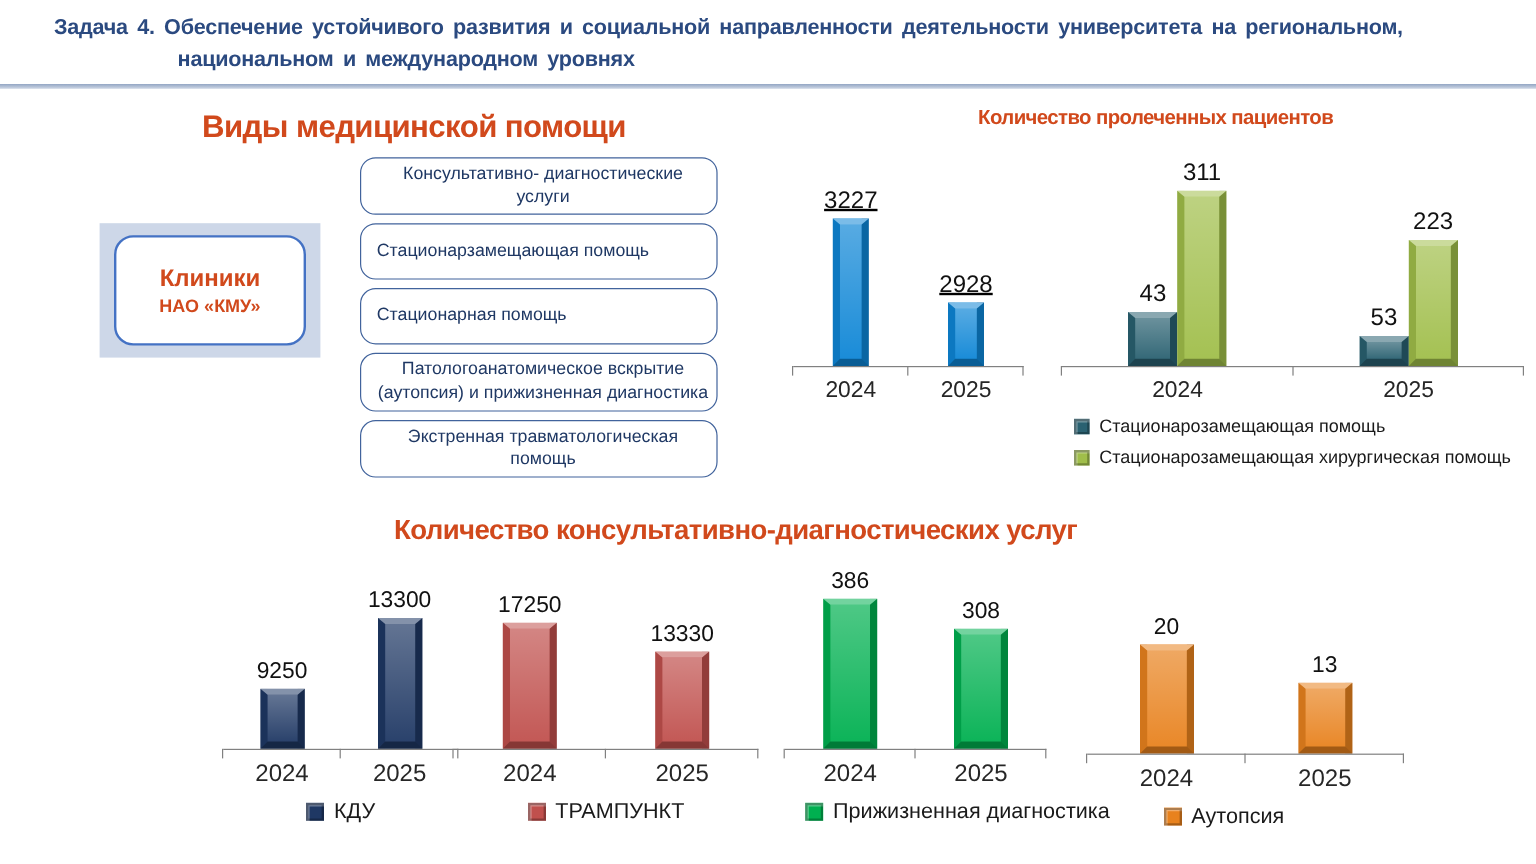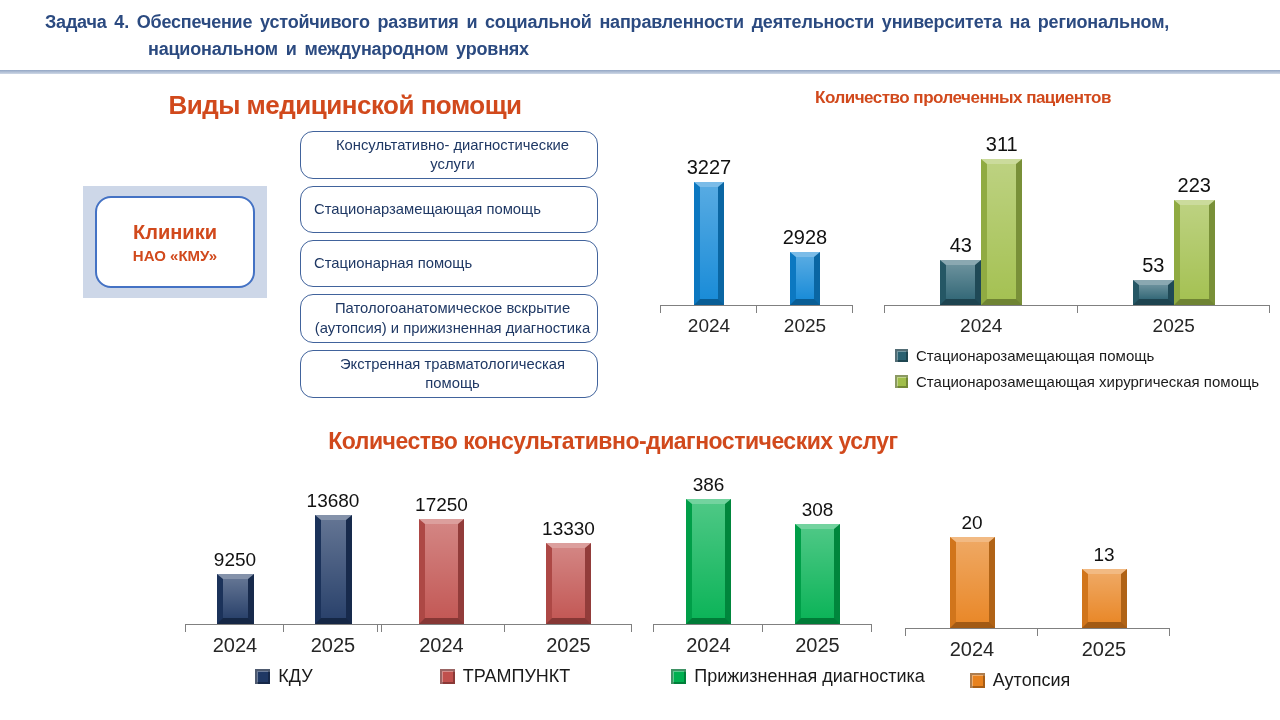--- a/index.html
+++ b/index.html
@@ -111,21 +111,21 @@
 
   <div class="services">
     <div class="service-item">Консультативно- диагностические услуги</div>
     <div class="service-item">Стационарзамещающая помощь</div>
     <div class="service-item">Стационарная помощь</div>
     <div class="service-item">Патологоанатомическое вскрытие (аутопсия) и прижизненная диагностика</div>
     <div class="service-item">Экстренная травматологическая помощь</div>
   </div>
 
   <div class="chart chart-top" id="chart-patients-total">
-      <div class="plot" style="height: 168px;">
+      <div class="plot" style="height: 168px; text-decoration: underline;">
         <div class="group">
           <div class="bars">
             <div class="bar-col">
               <div class="bar-value">3227</div>
               <div class="bar" style="width: 30px; height: 123px; background: rgb(14, 134, 214);"></div>
             </div>
           </div>
         </div>
         <div class="group">
           <div class="bars">
@@ -201,21 +201,21 @@
           <div class="bars">
             <div class="bar-col">
               <div class="bar-value">9250</div>
               <div class="bar" style="width: 37px; height: 50px; background: rgb(31, 56, 100);"></div>
             </div>
           </div>
         </div>
         <div class="group">
           <div class="bars">
             <div class="bar-col">
-              <div class="bar-value">13680</div>
+              <div class="bar-value">13300</div>
               <div class="bar" style="width: 37px; height: 109px; background: rgb(31, 56, 100);"></div>
             </div>
           </div>
         </div>
       </div>
       <div class="axis">
         <div class="tick" style="left: calc(0% - 1px);"></div>
         <div class="tick" style="left: calc(50% - 1px);"></div>
         <div class="tick" style="left: calc(100% - 1px);"></div>
       </div>

